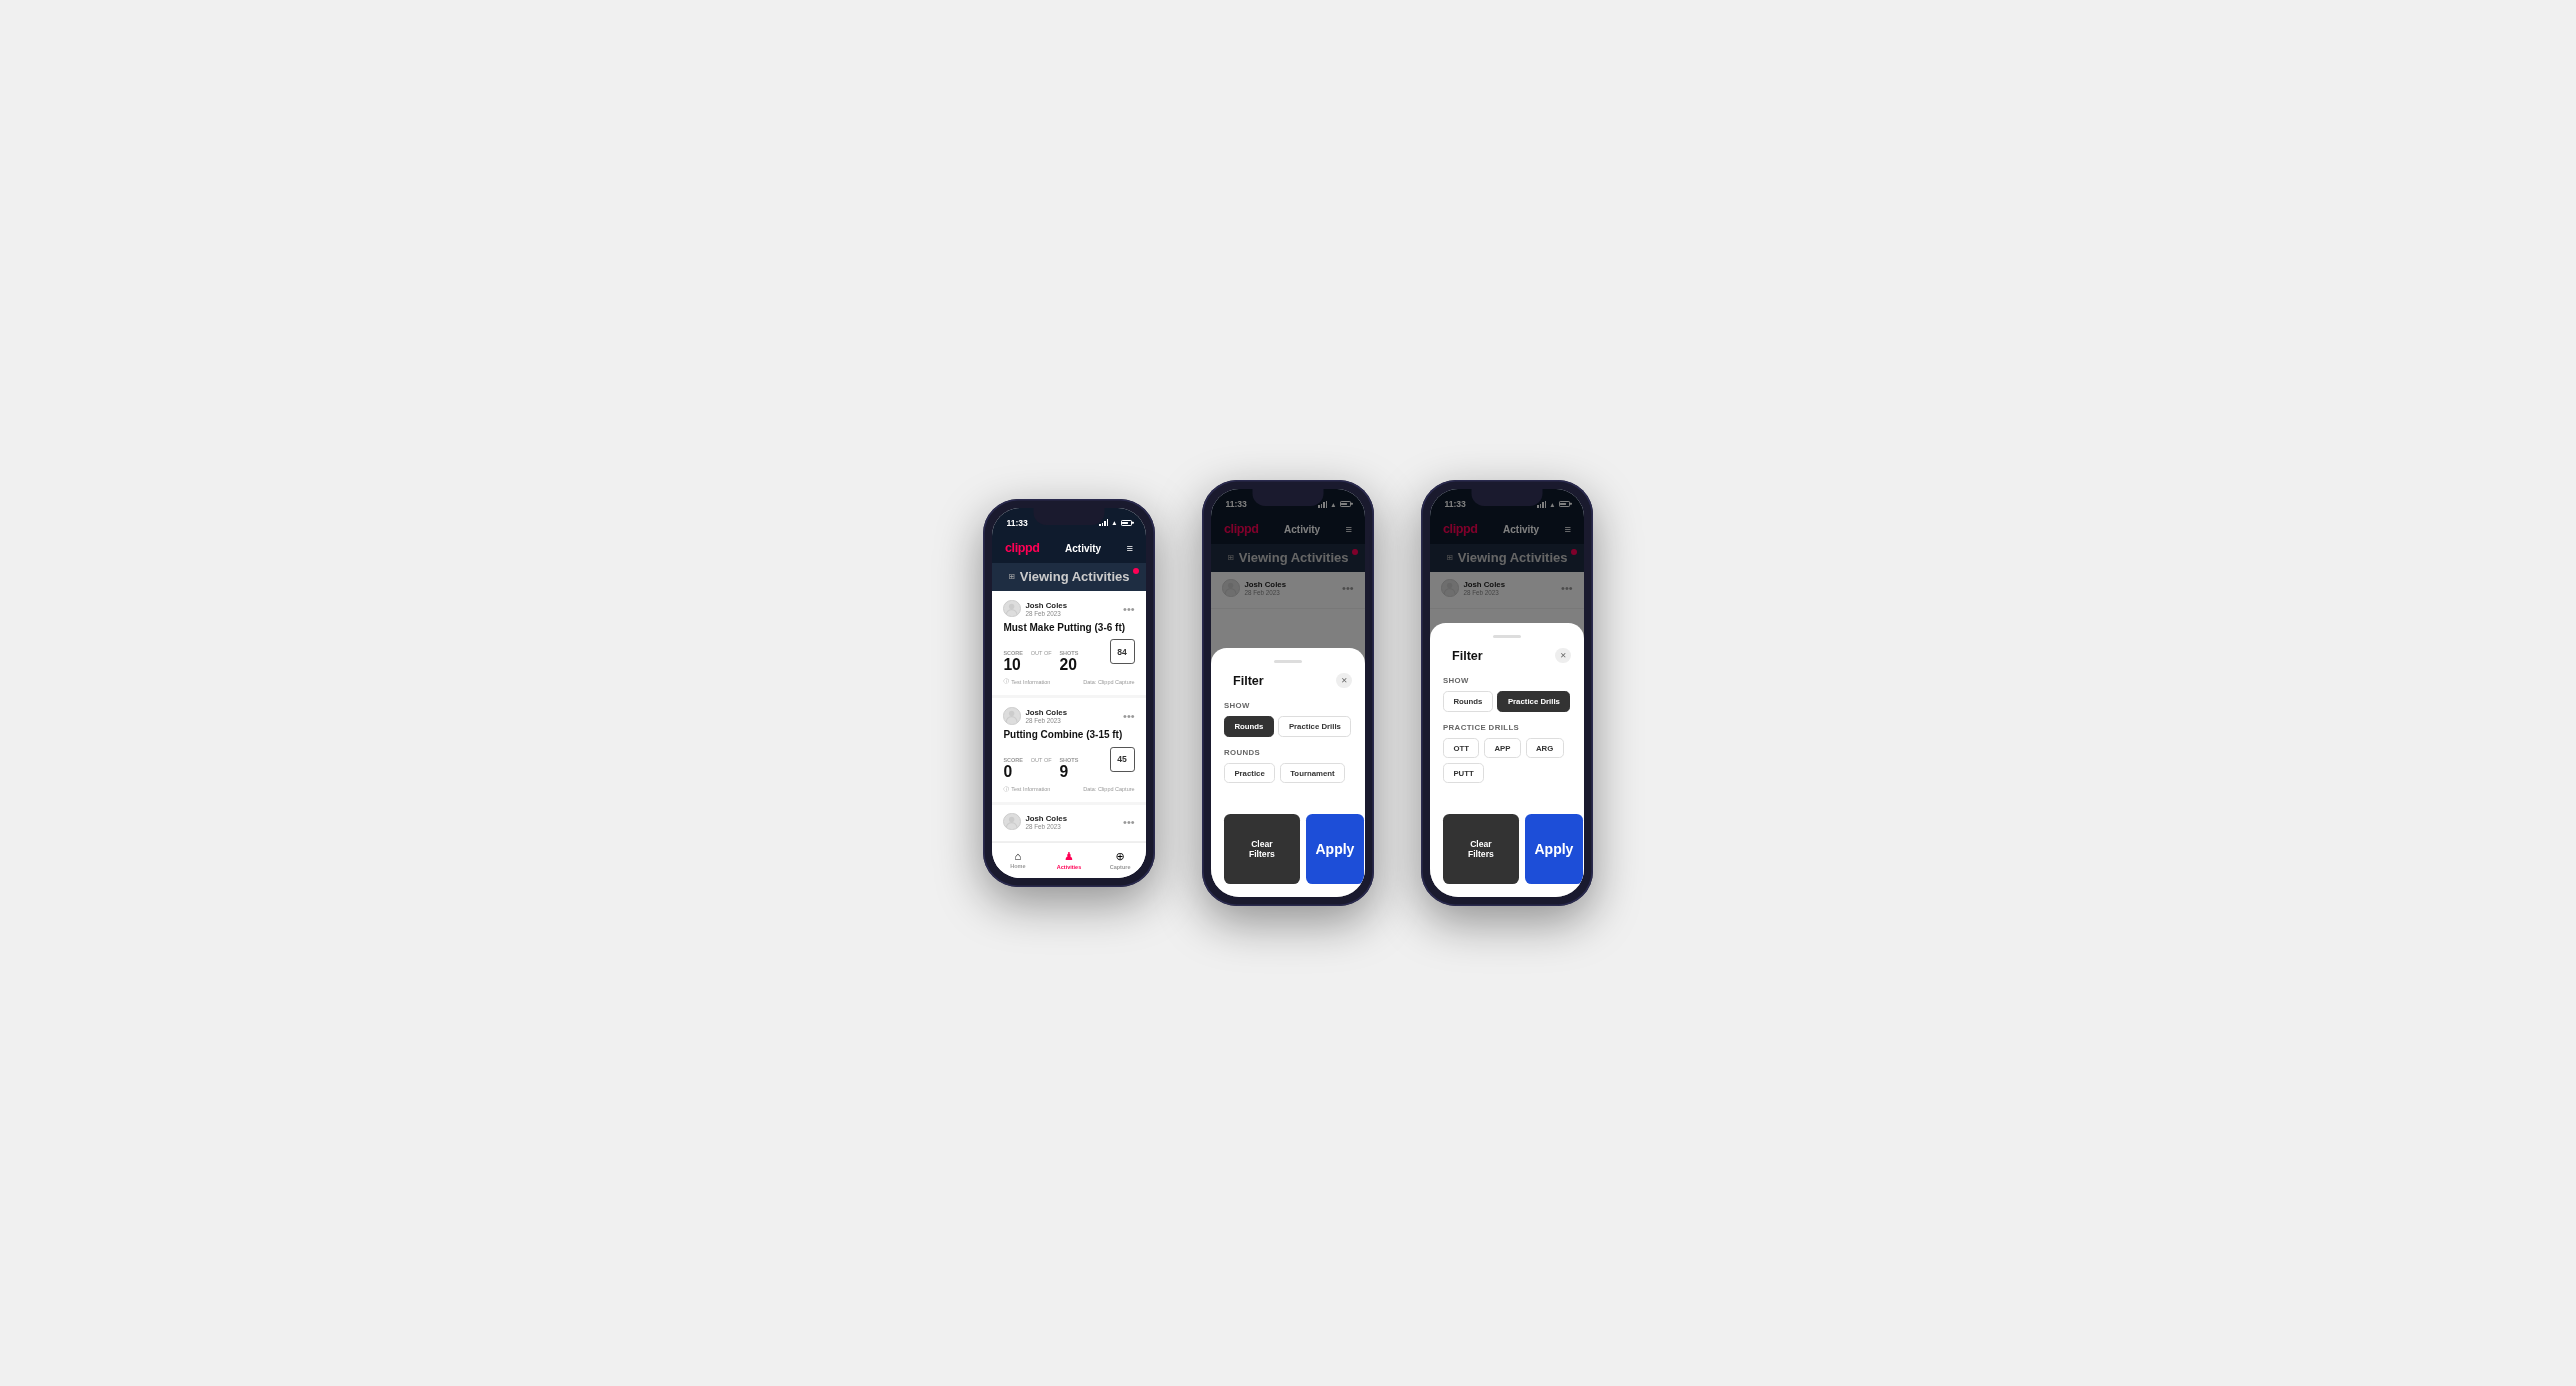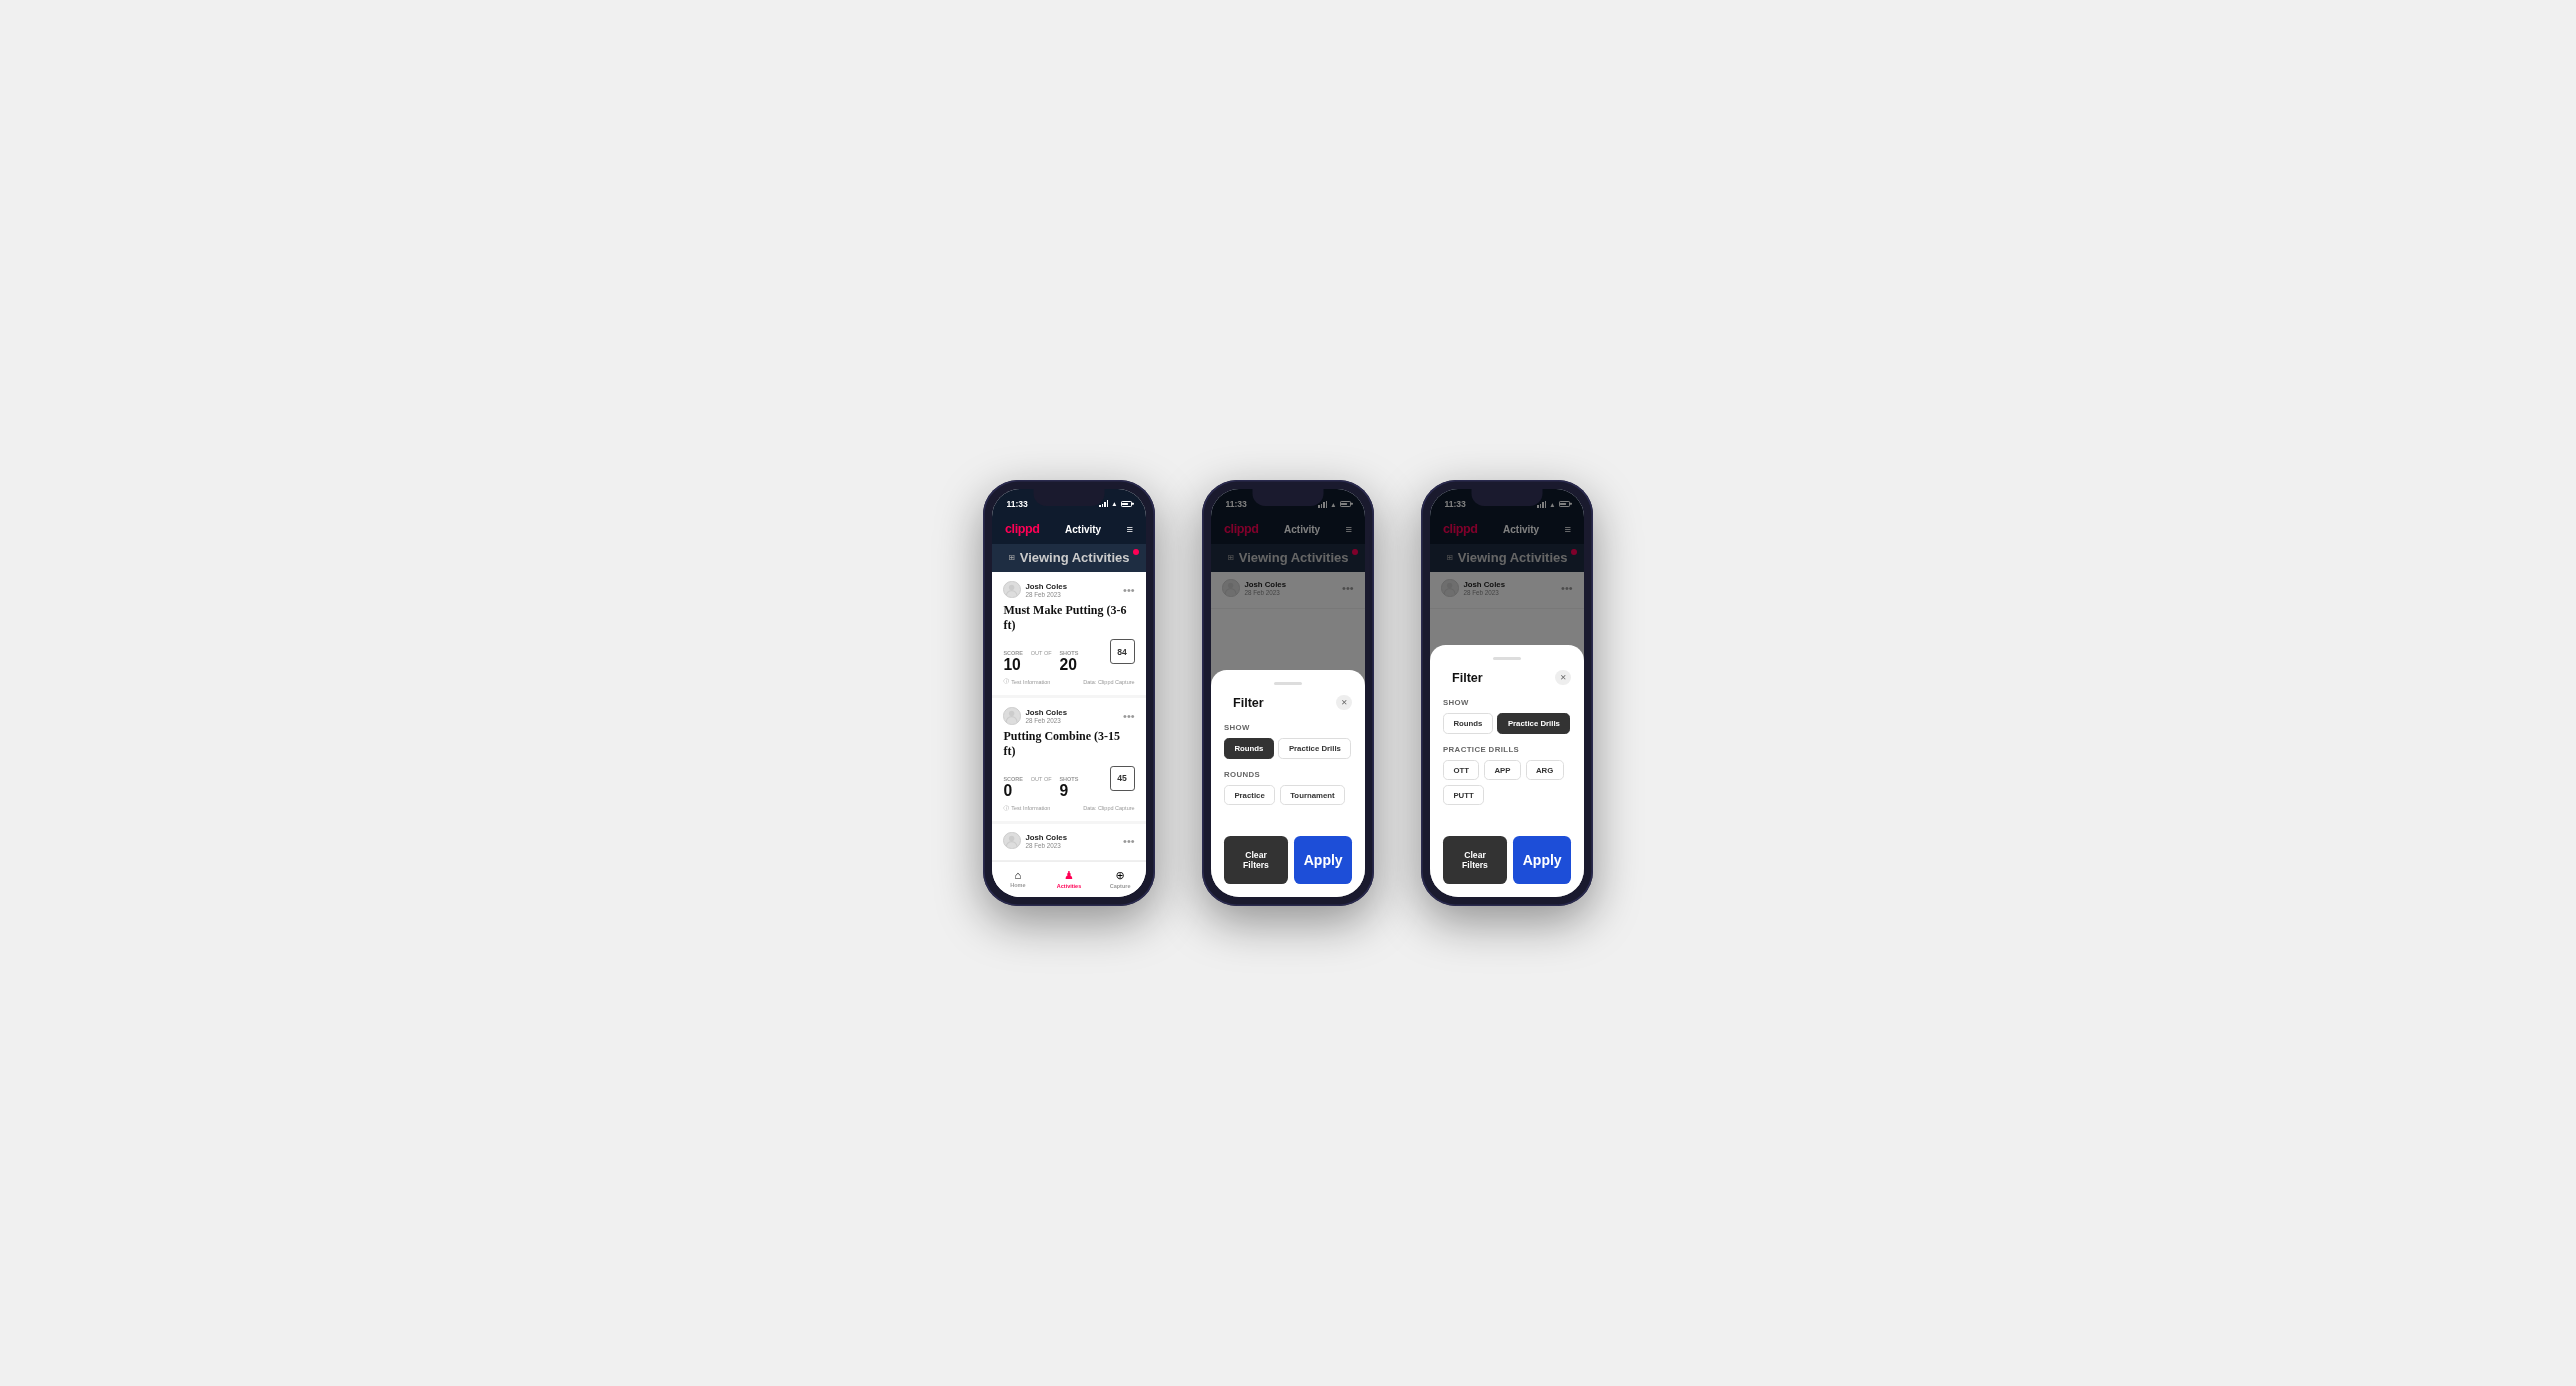--- a/index.html
+++ b/index.html
@@ -171,25 +171,24 @@
       justify-content: center;
       font-size: 6.3px;
       overflow: hidden;
       border: 0.8px solid #ccc;
     }
     .avatar svg { width: 15.7px; height: 15.7px; }
     .user-name { font-size: 7.8px; font-weight: 700; color: #222; }
     .user-date { font-size: 6.3px; color: #888; }
     .more-dots { font-size: 11px; color: #999; cursor: pointer; }
     .activity-title {
-      font-size: 12px;
+      font-size: 10px;
       font-weight: 700;
       color: #111;
       margin-bottom: 6.3px;
-      font-family: Liberation Serif, serif;
     }
     .stats-row {
       display: flex;
       align-items: baseline;
       gap: 6.3px;
       margin-bottom: 4.7px;
     }
     .stat-label { font-size: 5.5px; color: #999; text-transform: uppercase; font-weight: 600; }
     .stat-value { font-size: 15.7px; font-weight: 800; color: #111; }
     .out-of { font-size: 5.5px; color: #999; text-transform: uppercase; margin: 0 1.6px; }
@@ -314,21 +313,21 @@
       color: white;
       border-color: #333;
     }
     .modal-actions {
       display: flex;
       gap: 6.3px;
       margin-top: 31px;
     }
     .btn-clear {
       flex: 1;
-      padding: 14px;
+      padding: 25px;
       background: #333;
       color: white;
       border: none;
       border-radius: 6.3px;
       font-size: 8.6px;
       font-weight: 700;
       cursor: pointer;
     }
     .btn-apply {
       flex: 1;

